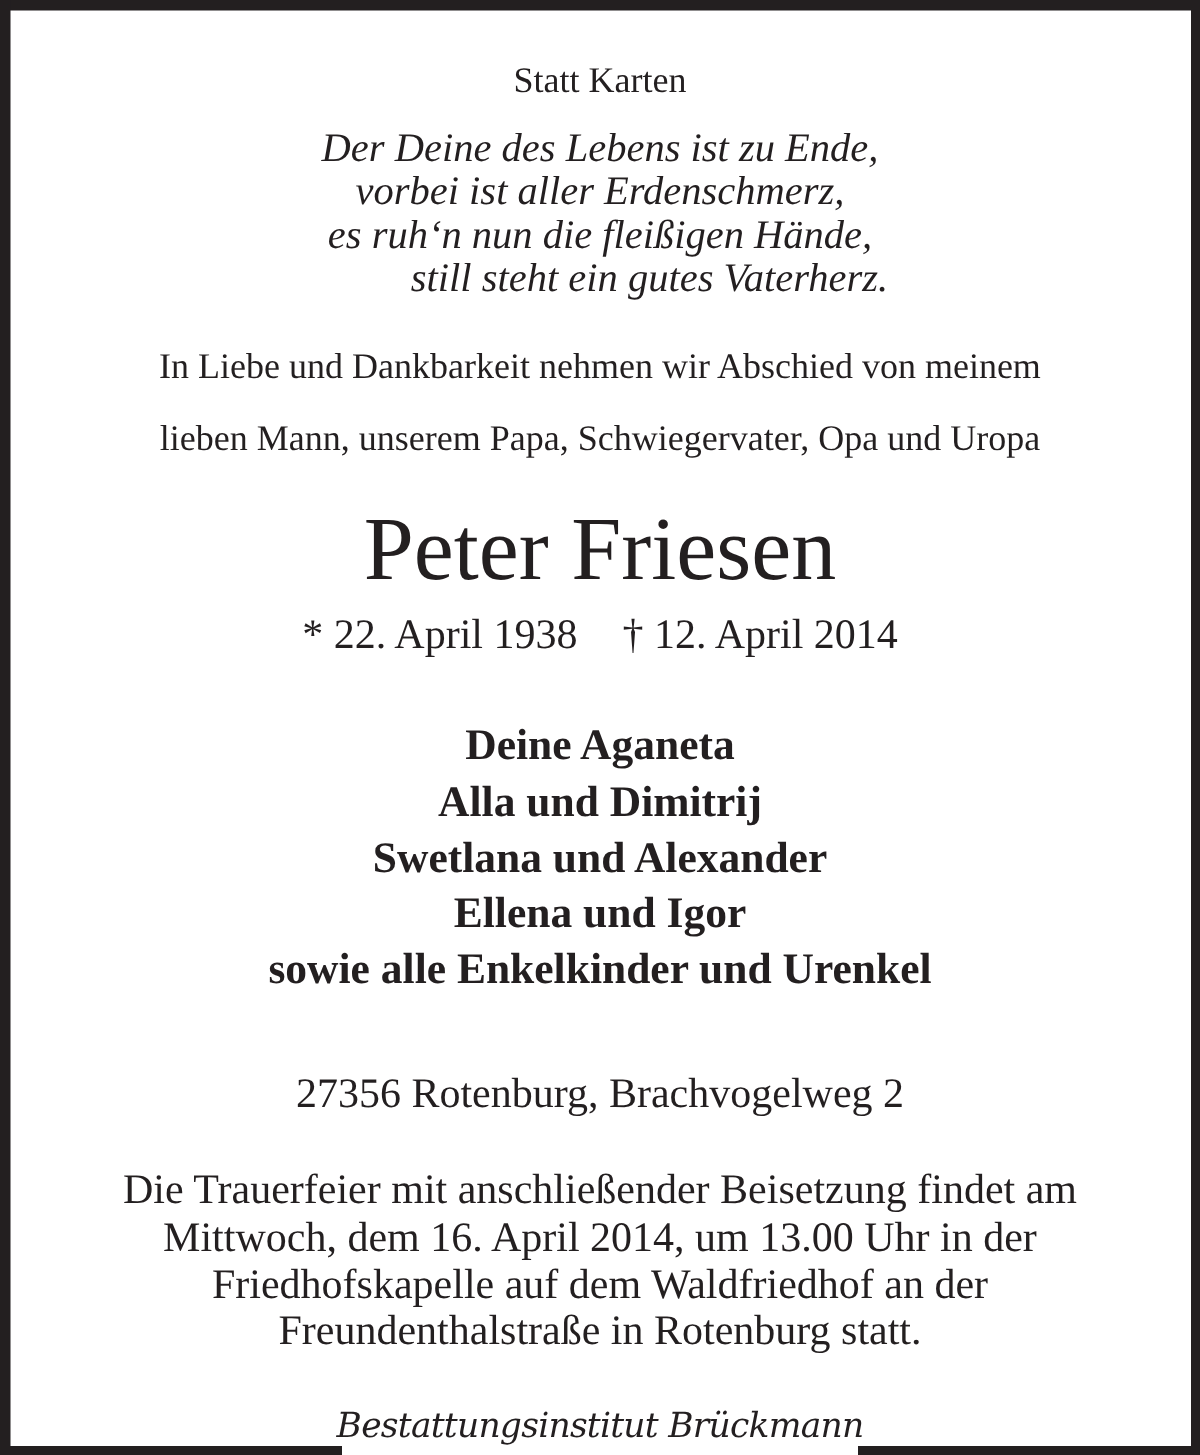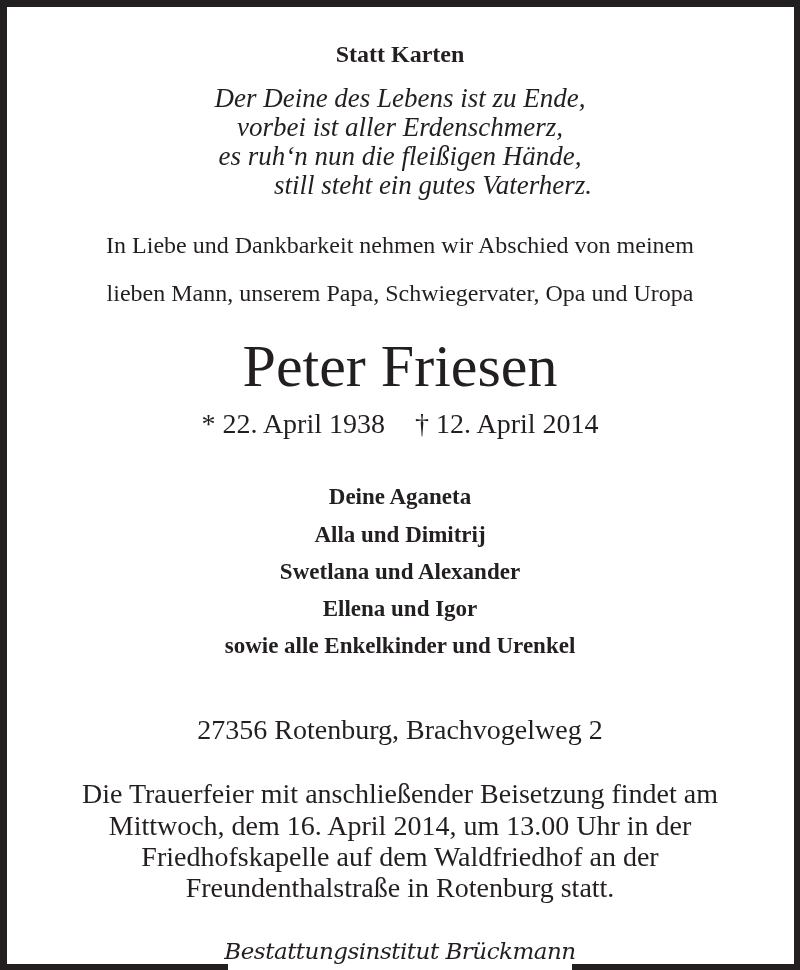--- a/index.html
+++ b/index.html
@@ -3,28 +3,28 @@
 <meta charset="utf-8">
 <style>
   html, body { margin: 0; padding: 0; background: #ffffff; }
   body { width: 800px; height: 970px; position: relative; overflow: hidden; font-family: "Liberation Serif", "DejaVu Serif", serif; color: #231f20; }
   .frame-top { position: absolute; left: 0; top: 0; width: 800px; height: 7px; background: #231f20; }
   .frame-left { position: absolute; left: 0; top: 0; width: 7px; height: 970px; background: #231f20; }
   .frame-right { position: absolute; right: 0; top: 0; width: 6px; height: 970px; background: #231f20; }
   .frame-bottom-left { position: absolute; left: 0; top: 964px; width: 228px; height: 6px; background: #231f20; }
   .frame-bottom-right { position: absolute; left: 572px; top: 964px; width: 228px; height: 6px; background: #231f20; }
   .line { position: absolute; left: 0; width: 800px; text-align: center; white-space: nowrap; }
-  .heading { font-weight: bold; font-size: 24px; height: 30px; line-height: 30px; }
+  .heading { font-weight: normal; font-size: 24px; height: 30px; line-height: 30px; }
   .poem { font-style: italic; font-size: 27px; height: 29px; line-height: 29px; }
   .intro { font-size: 24px; height: 32px; line-height: 32px; }
   .name { font-size: 60px; height: 64px; line-height: 64px; }
   .dates { font-size: 28px; height: 32px; line-height: 32px; }
   .dates span { display: inline-block; }
   .dates .gap { width: 30px; }
-  .rel { font-weight: bold; font-size: 23px; height: 36px; line-height: 36px; text-align: center; }
+  .rel { font-weight: bold; font-size: 29px; height: 36px; line-height: 36px; text-align: center; }
   .addr { font-size: 28px; height: 32px; line-height: 32px; }
   .cer { font-size: 28px; height: 32px; line-height: 32px; }
   .undertaker { font-style: italic; font-size: 23px; height: 28px; line-height: 28px; font-family: "DejaVu Serif", "Liberation Serif", serif; letter-spacing: -0.5px; }
 </style>
 </head>
 <body>
 
 <div class="frame-top"></div>
 <div class="frame-left"></div>
 <div class="frame-right"></div>

